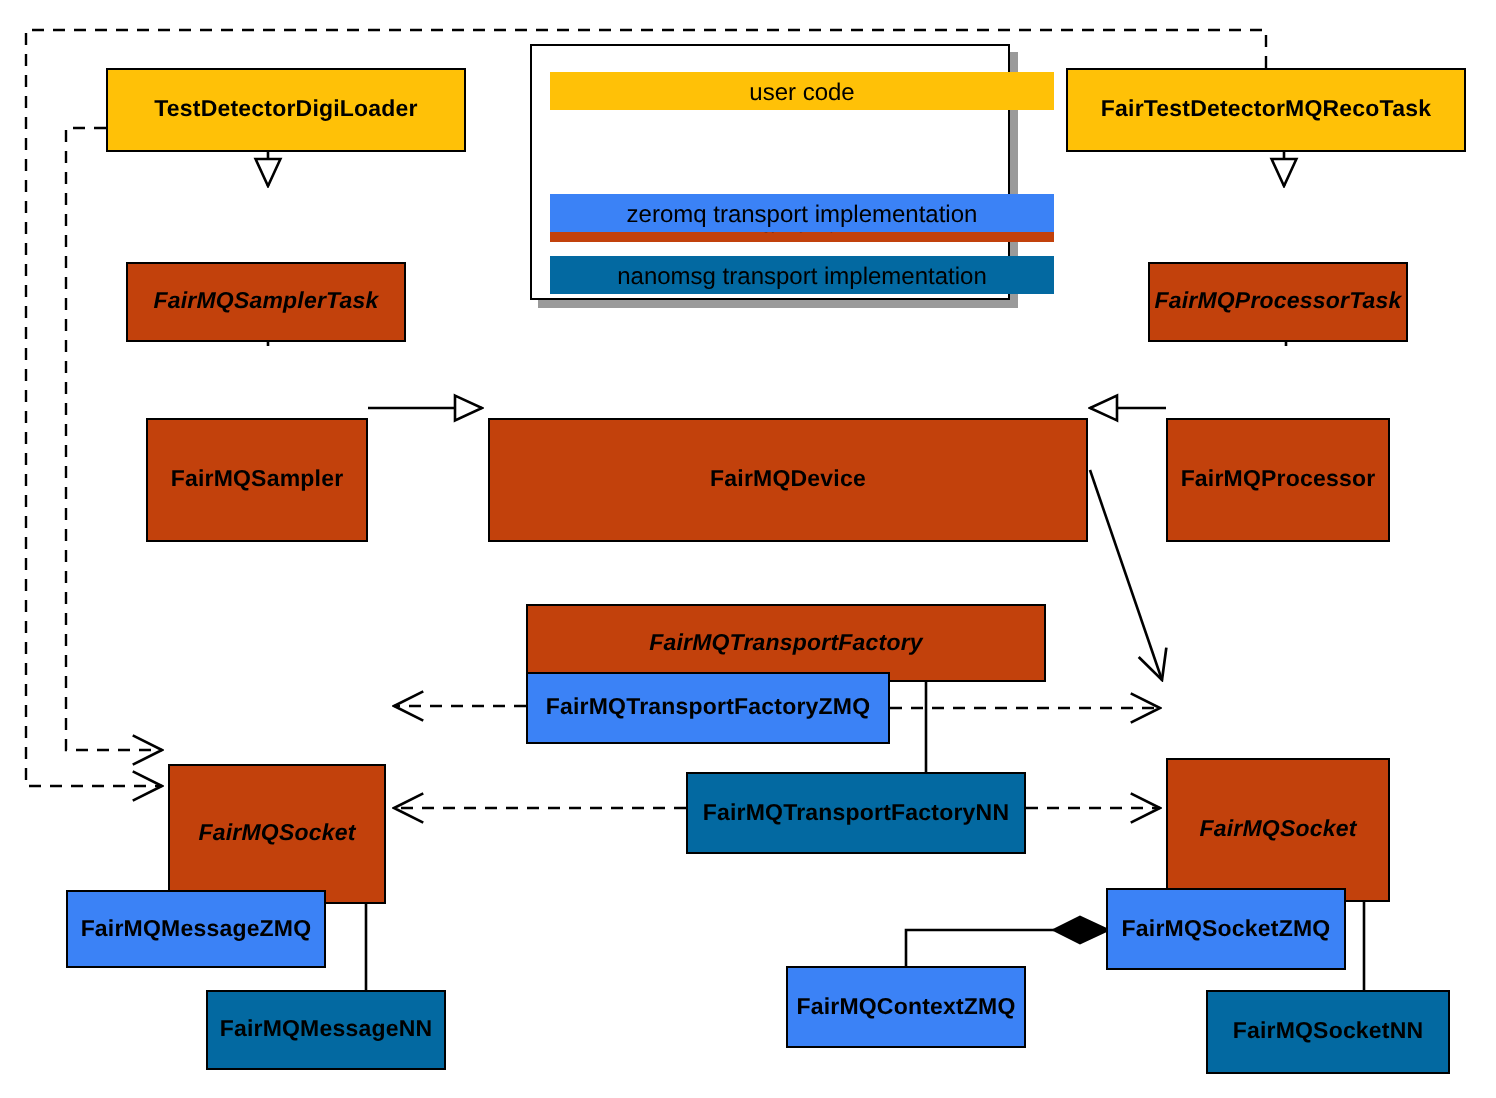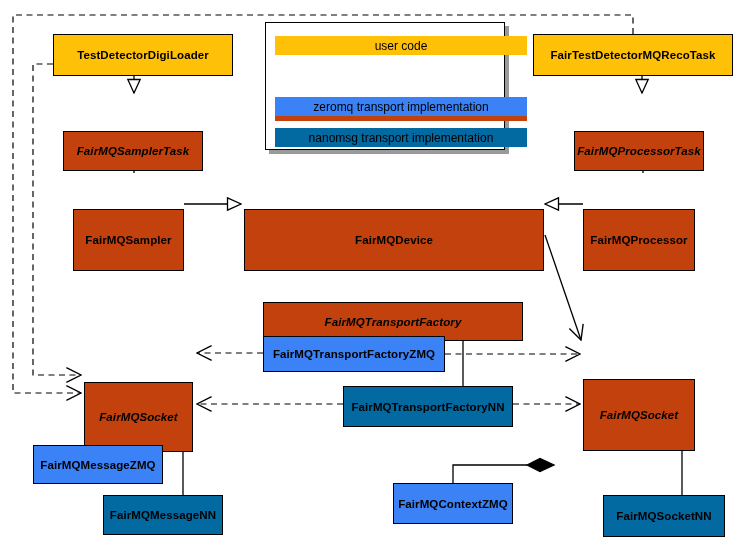--- a/index.html
+++ b/index.html
@@ -140,20 +140,23 @@
   </div>
 
   <div class="node zmq" style="left:33px;top:445px;width:130px;height:39px">
     <span>FairMQMessageZMQ</span>
   </div>
 
   <div class="node nn" style="left:103px;top:495px;width:120px;height:40px">
     <span>FairMQMessageNN</span>
   </div>
 
+  <div class="node zmq" style="left:553px;top:444px;width:120px;height:41px">
+    <span>FairMQSocketZMQ</span>
+  </div>
 
   <div class="node zmq" style="left:393px;top:483px;width:120px;height:41px">
     <span>FairMQContextZMQ</span>
   </div>
 
   <div class="node nn" style="left:603px;top:495px;width:122px;height:42px">
     <span>FairMQSocketNN</span>
   </div>
 
 </div>

